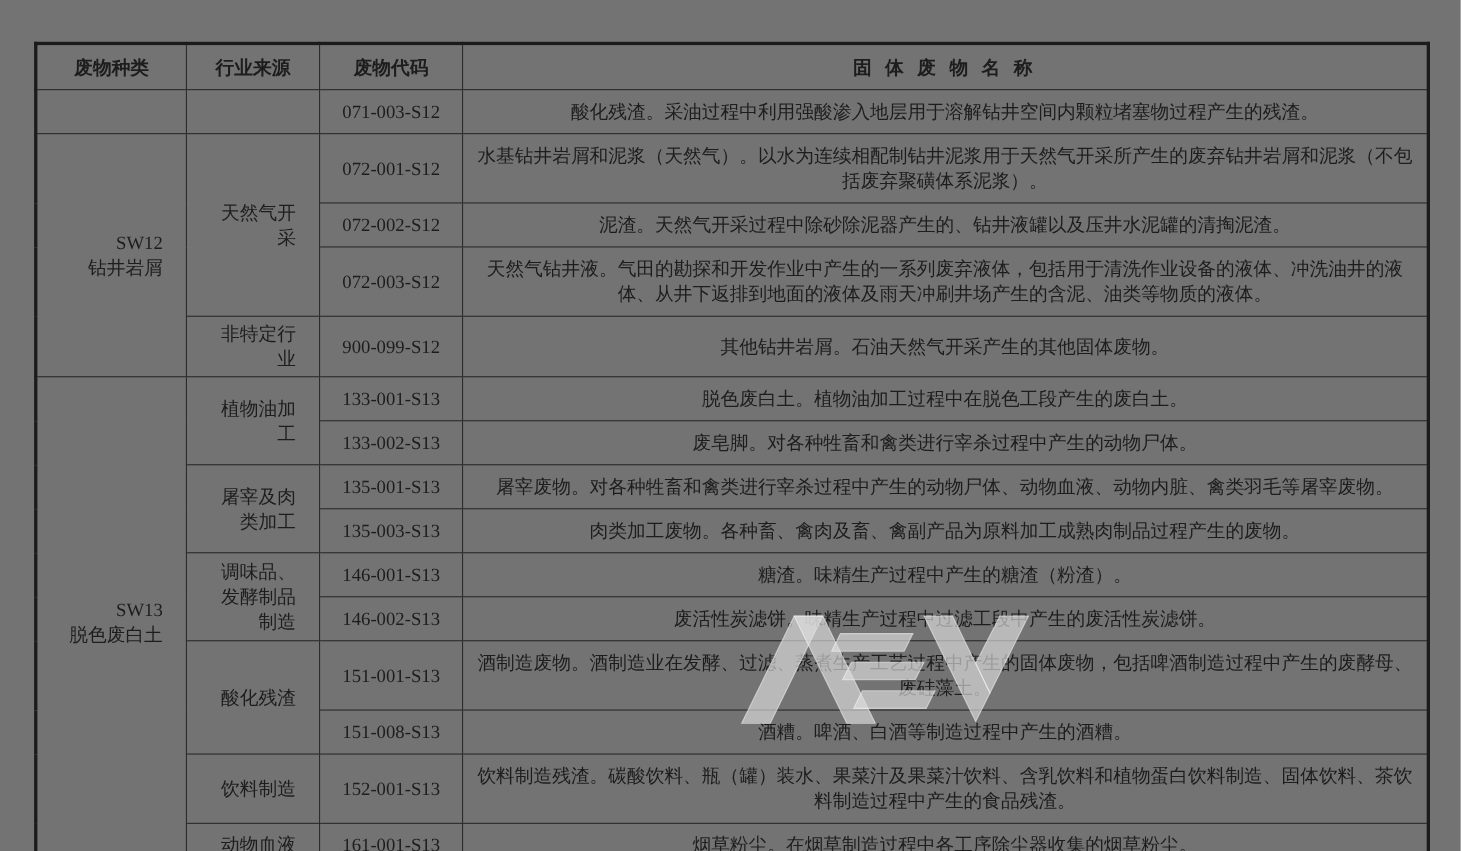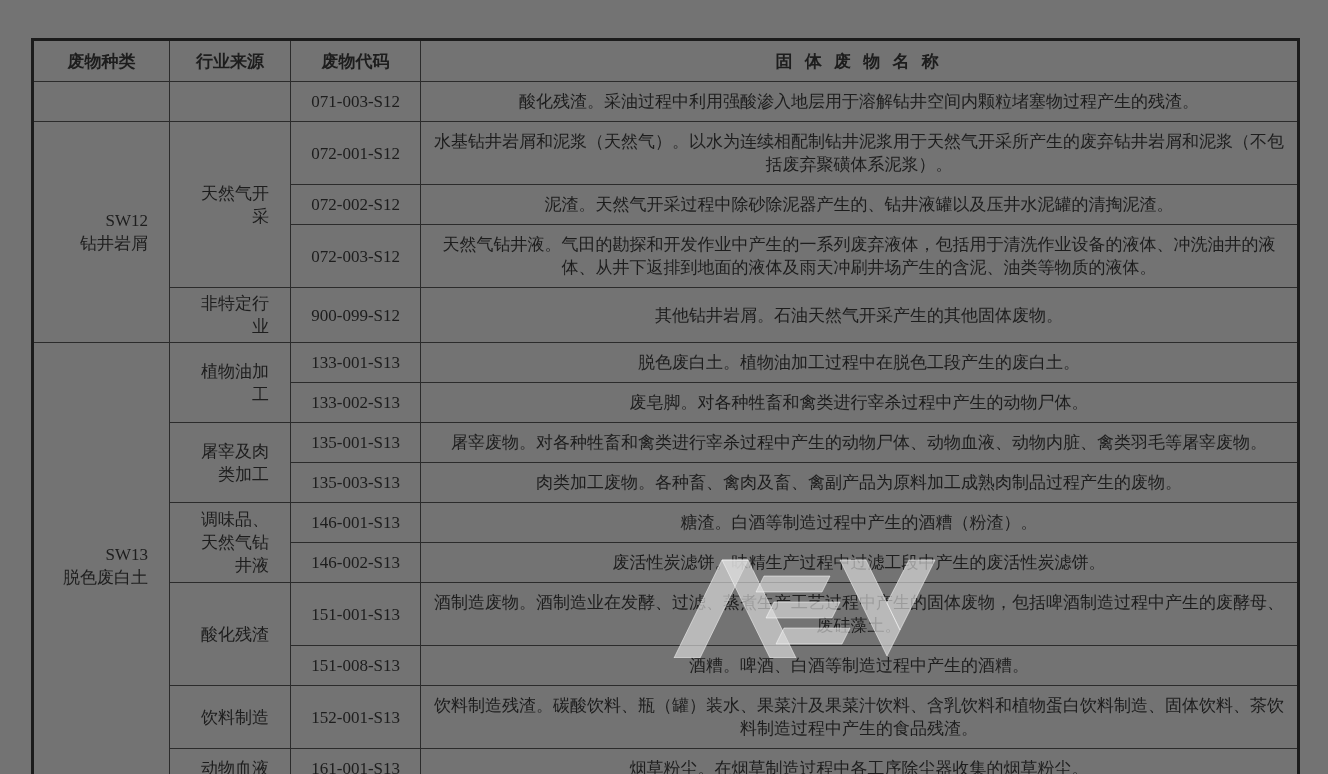--- a/index.html
+++ b/index.html
@@ -168,23 +168,23 @@
         <tr>
           <td class="ind-cell" rowspan="2">屠宰及肉类加工</td>
           <td class="code-cell">135-001-S13</td>
           <td class="name-cell">屠宰废物。对各种牲畜和禽类进行宰杀过程中产生的动物尸体、动物血液、动物内脏、禽类羽毛等屠宰废物。</td>
         </tr>
         <tr>
           <td class="code-cell">135-003-S13</td>
           <td class="name-cell">肉类加工废物。各种畜、禽肉及畜、禽副产品为原料加工成熟肉制品过程产生的废物。</td>
         </tr>
         <tr>
-          <td class="ind-cell" rowspan="2">调味品、天然气钻井液</td>
+          <td class="ind-cell" rowspan="2">调味品、发酵制品制造</td>
           <td class="code-cell">146-001-S13</td>
-          <td class="name-cell">糖渣。白酒等制造过程中产生的酒糟（粉渣）。</td>
+          <td class="name-cell">糖渣。味精生产过程中产生的糖渣（粉渣）。</td>
         </tr>
         <tr>
           <td class="code-cell">146-002-S13</td>
           <td class="name-cell">废活性炭滤饼。味精生产过程中过滤工段中产生的废活性炭滤饼。</td>
         </tr>
         <tr>
           <td class="ind-cell" rowspan="2">酸化残渣</td>
           <td class="code-cell">151-001-S13</td>
           <td class="name-cell">酒制造废物。酒制造业在发酵、过滤、蒸煮生产工艺过程中产生的固体废物，包括啤酒制造过程中产生的废酵母、废硅藻土。</td>
         </tr>

